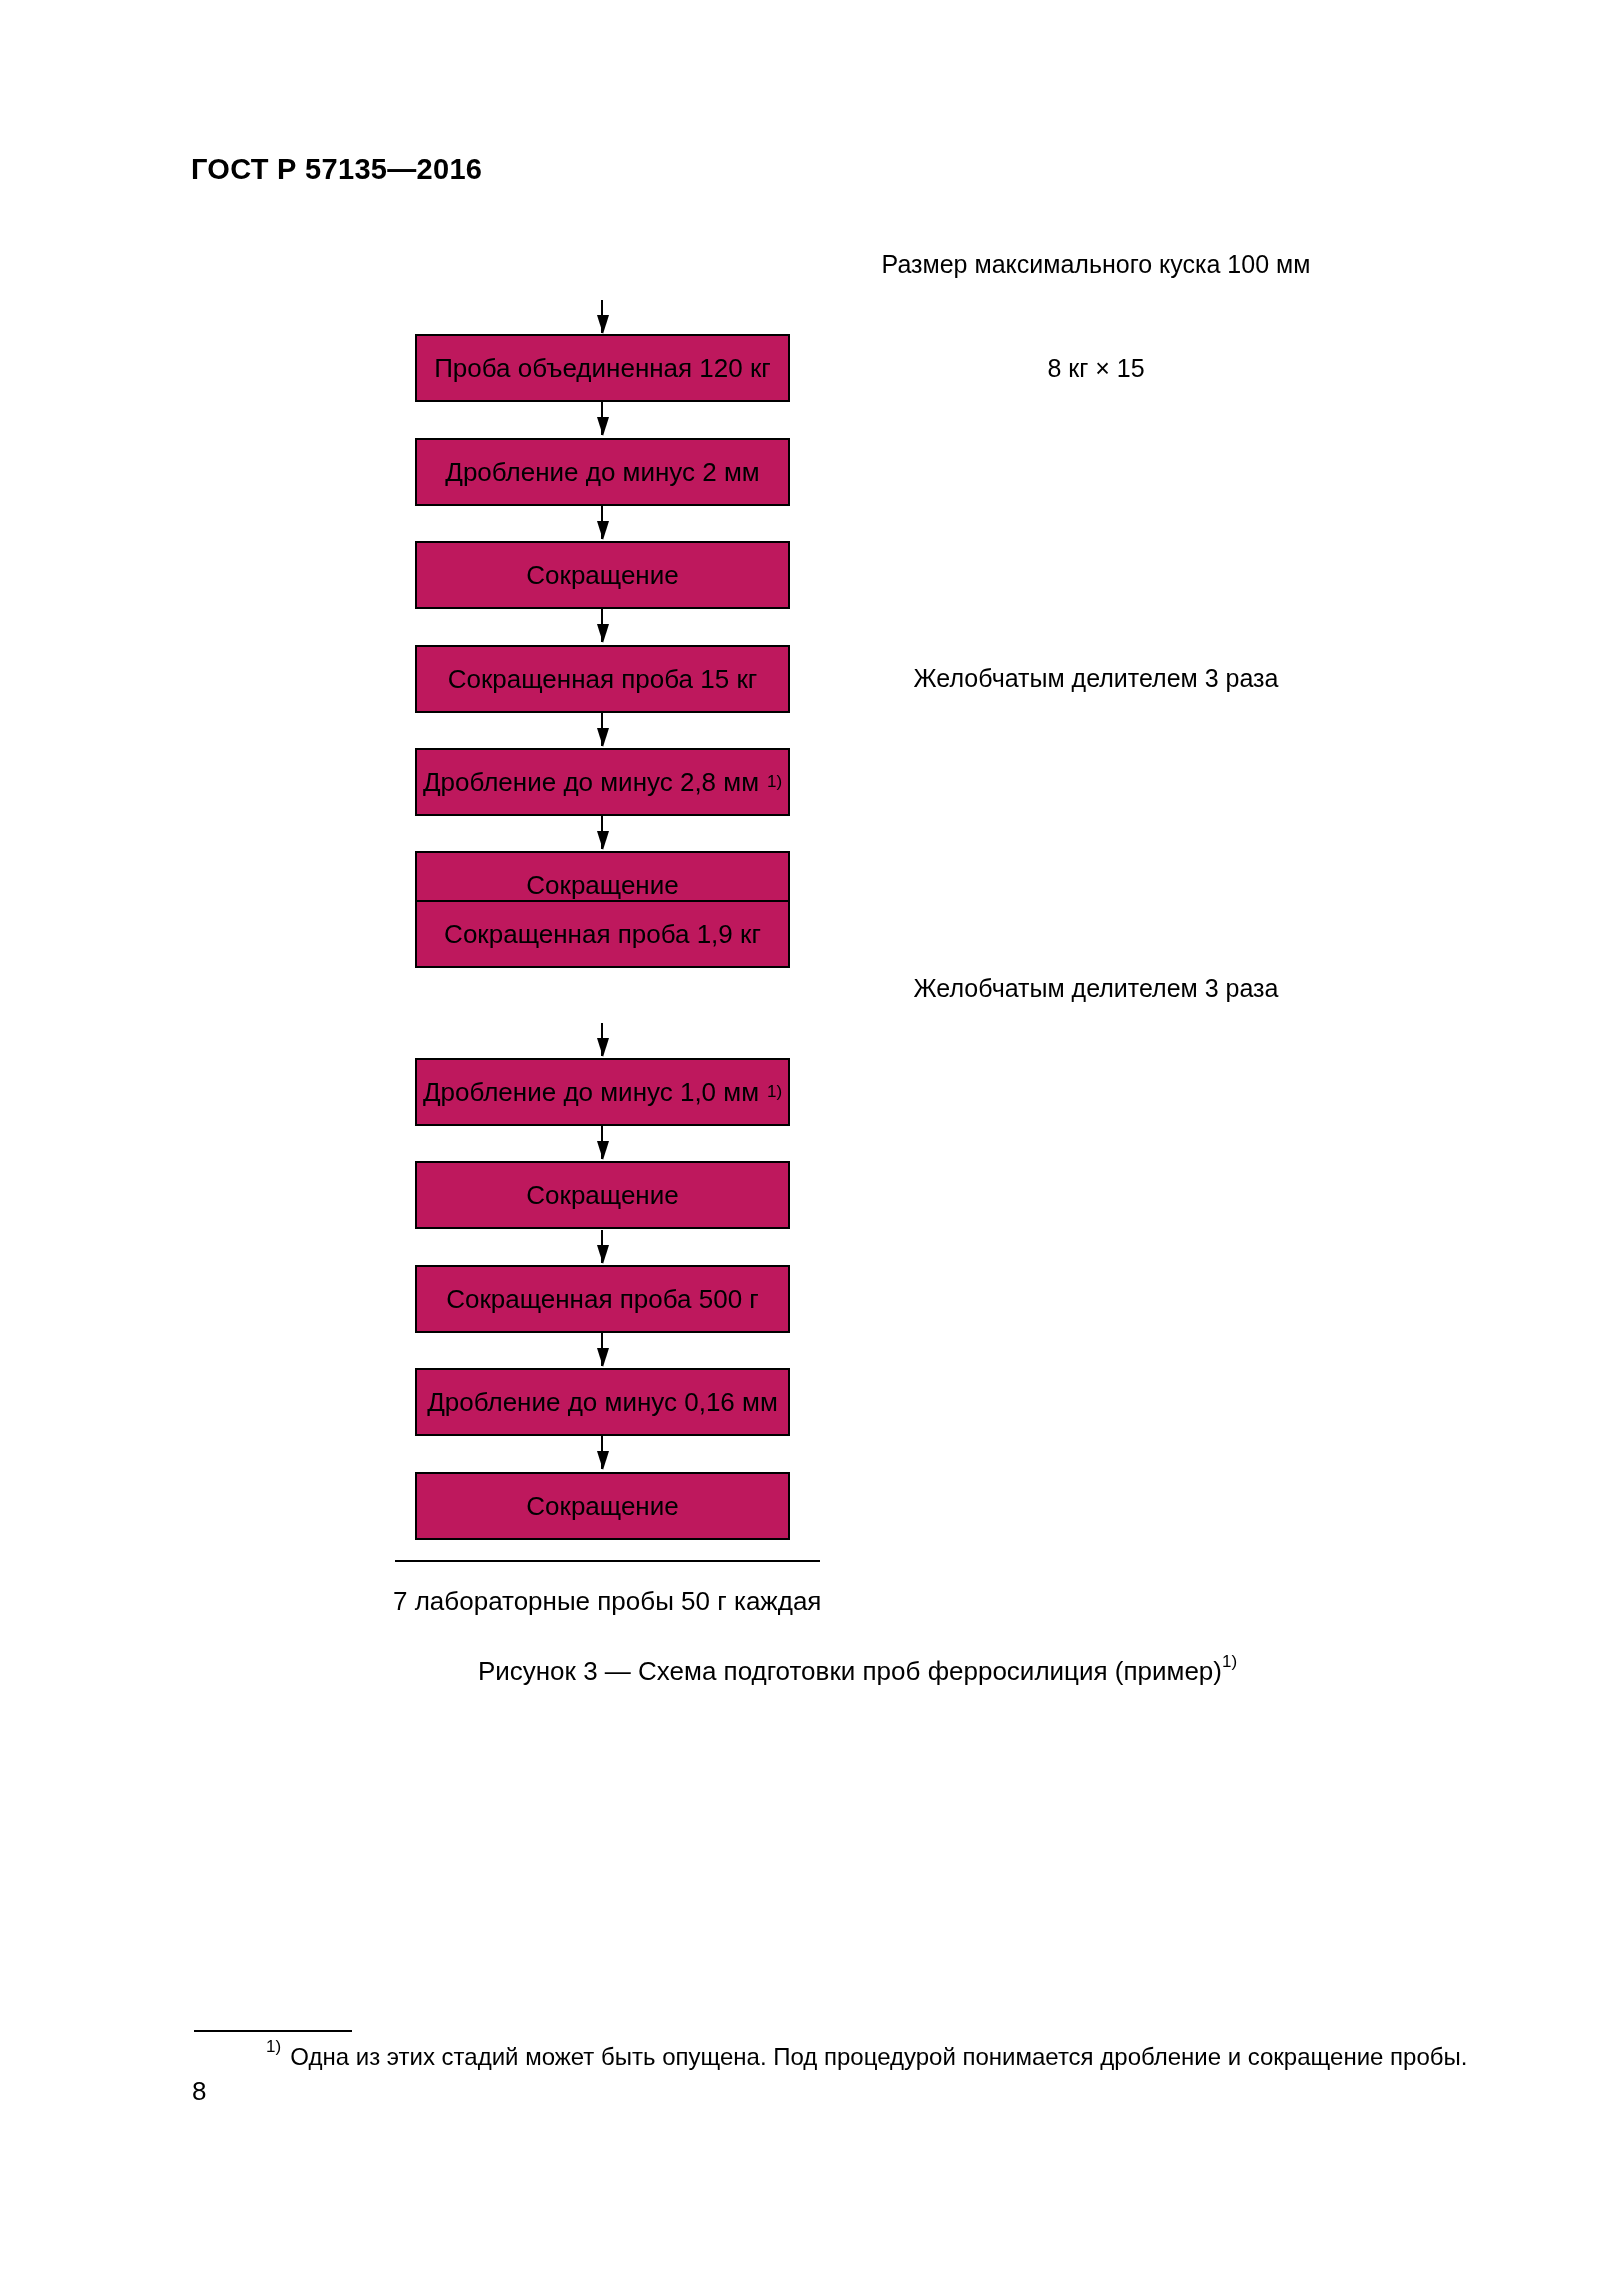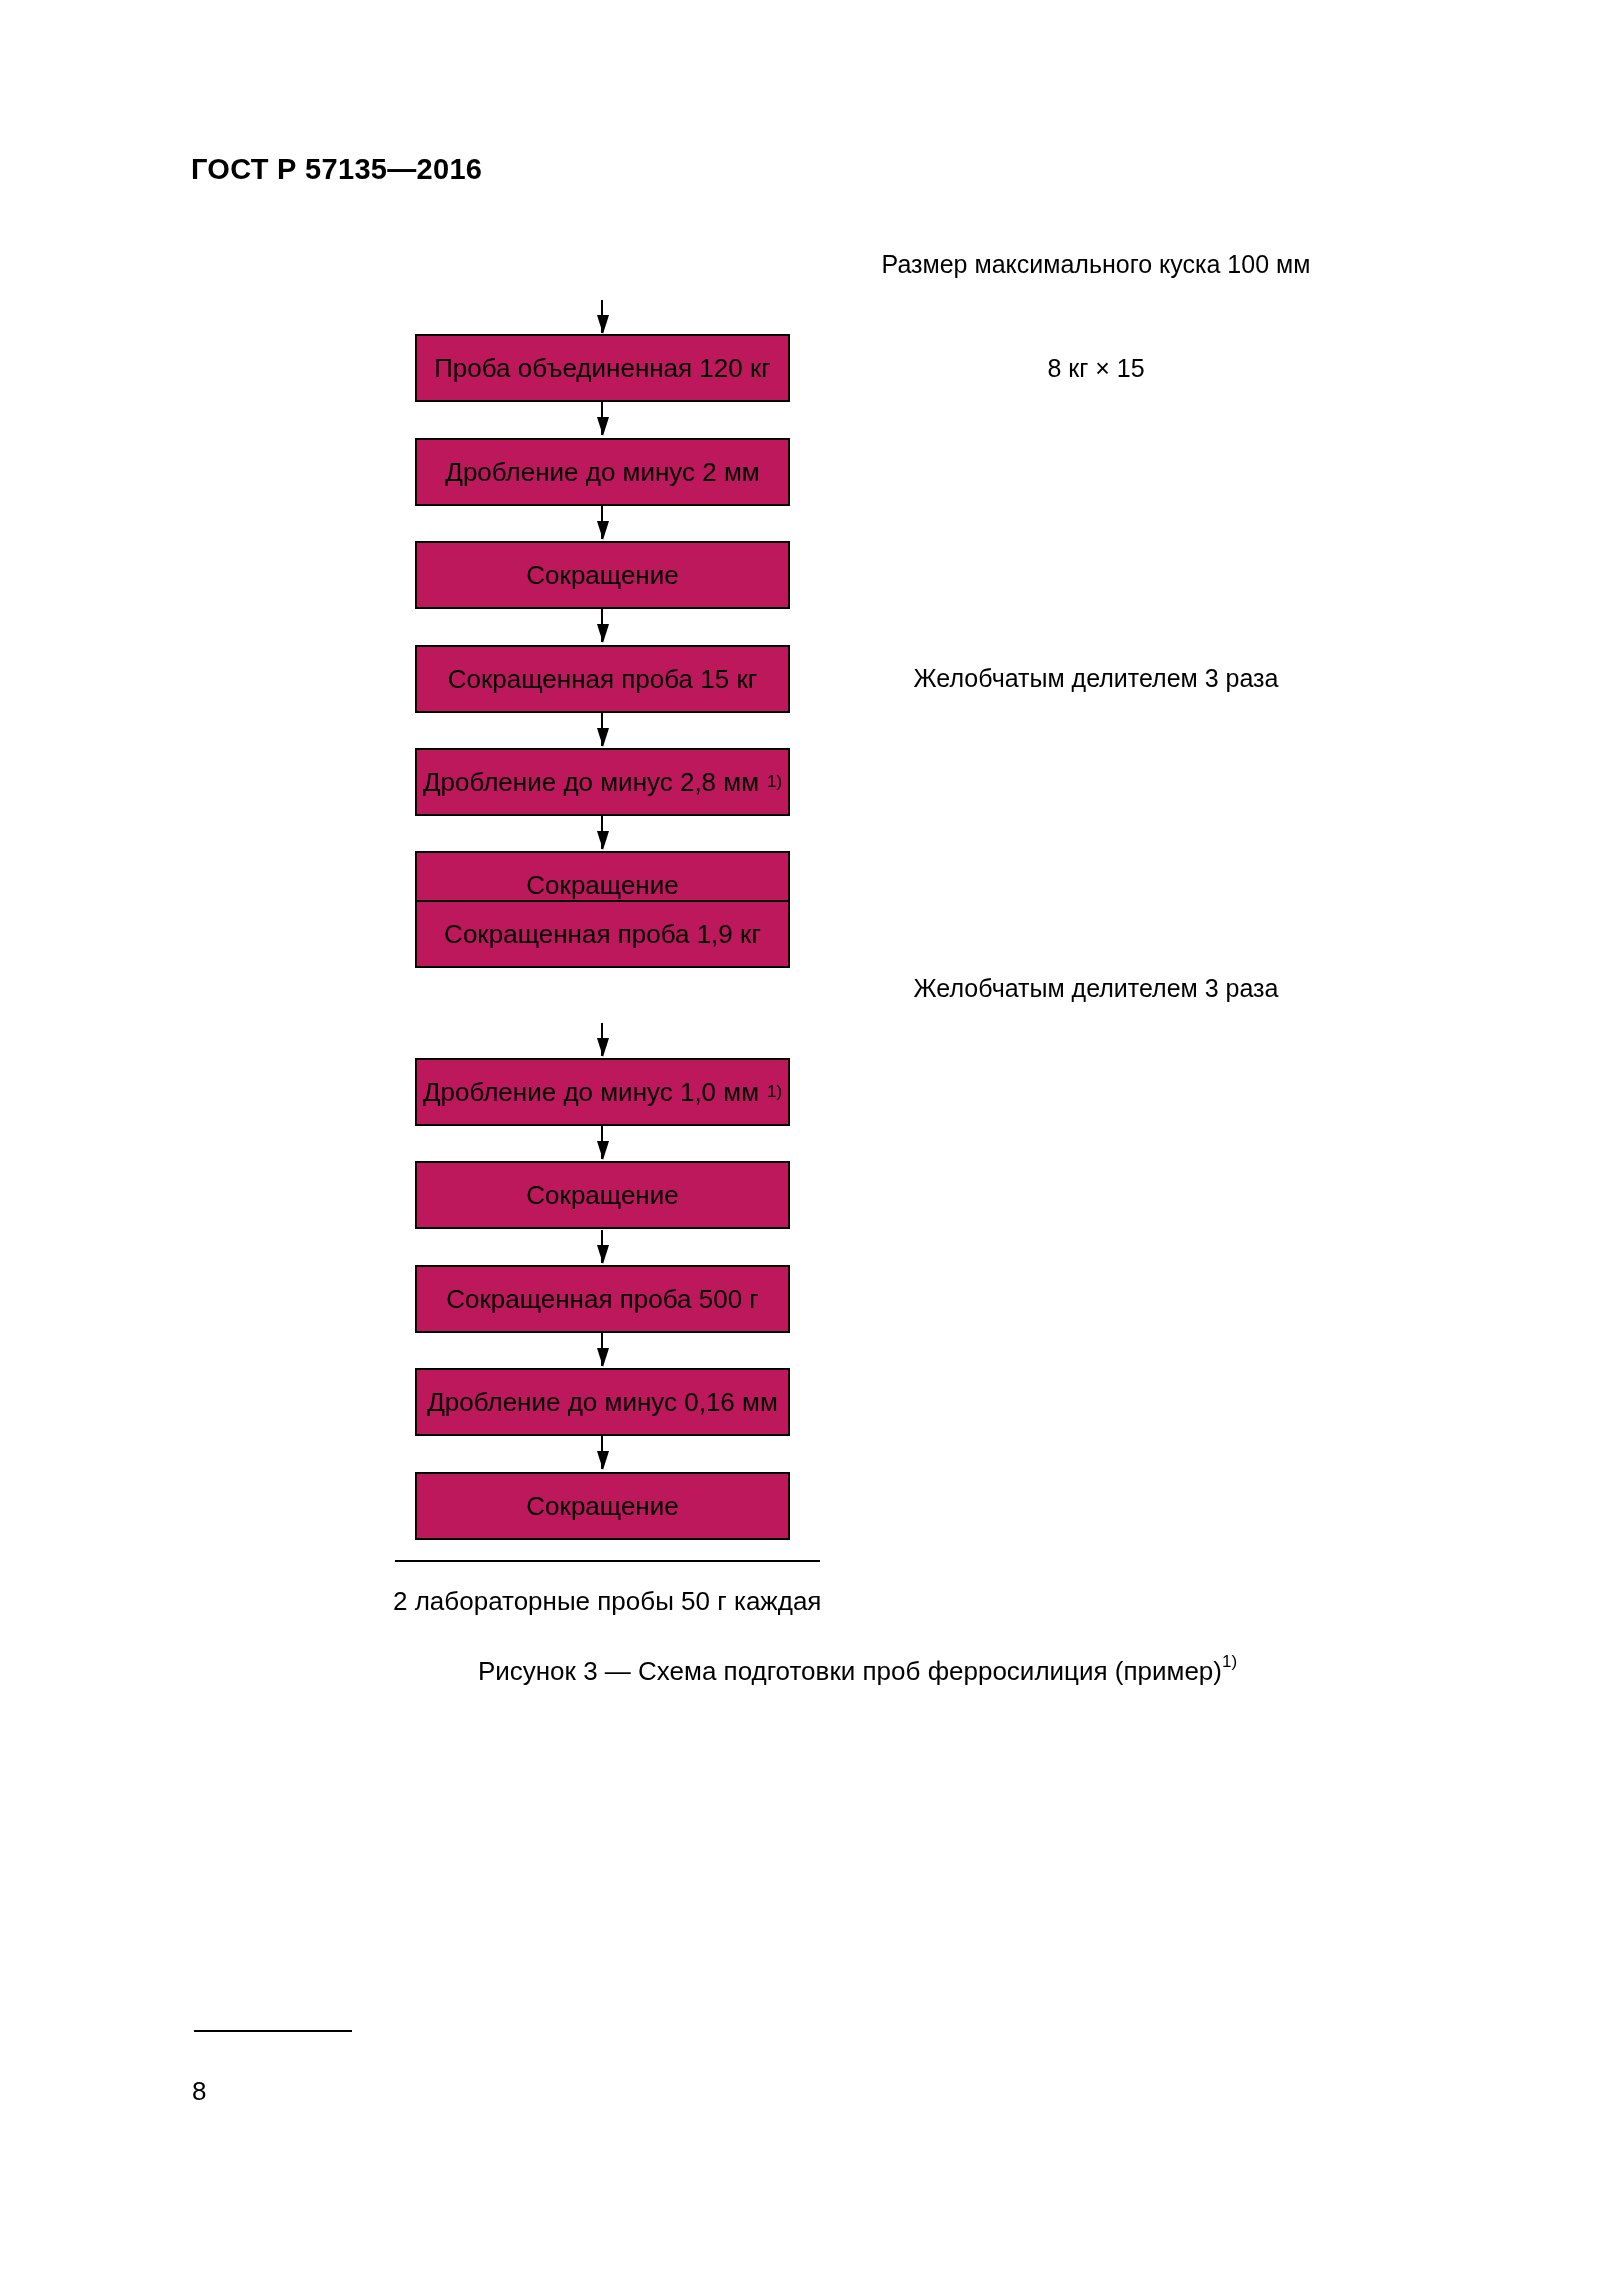--- a/index.html
+++ b/index.html
@@ -216,22 +216,23 @@
   <div class="node" style="top:1472px">
       <span>Сокращение</span>
     </div>
 
   <div class="annotation" style="top:249px">Размер максимального куска 100 мм</div>
   <div class="annotation" style="top:353px">8 кг × 15</div>
   <div class="annotation" style="top:663px">Желобчатым делителем 3 раза</div>
   <div class="annotation" style="top:973px">Желобчатым делителем 3 раза</div>
 
   <div class="bottom-rule"></div>
-  <div class="footer-label">2 лабораторные пробы 50 г каждая</div>
+  <div class="footer-label">7 лабораторные пробы 50 г каждая</div>
 
   <div class="caption"><span>Рисунок 3 — Схема подготовки проб ферросилиция (пример)</span><sup>1)</sup></div>
 
   <div class="footnote-rule"></div>
+  <div class="footnote"><sup>1)</sup><span class="fn-text">Одна из этих стадий может быть опущена. Под процедурой понимается дробление и сокращение пробы.</span></div>
 
   <div class="page-number">8</div>
 
 </div>
 
 
 </body></html>

